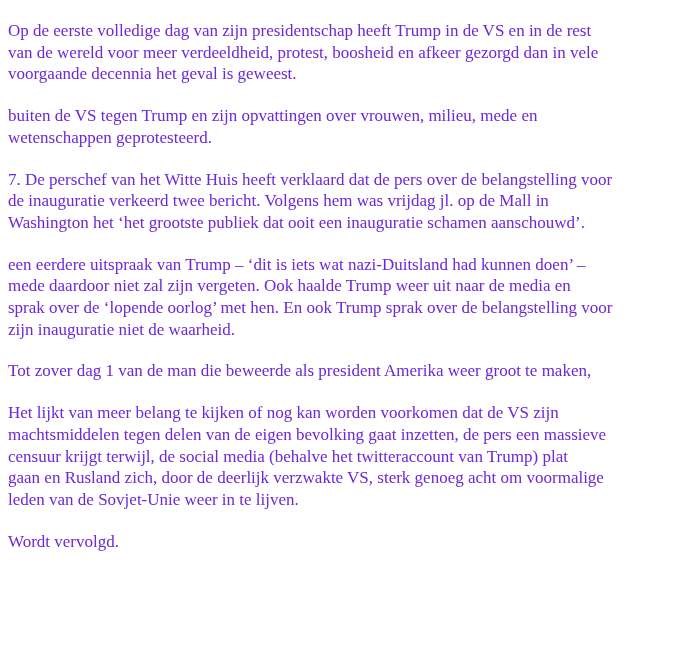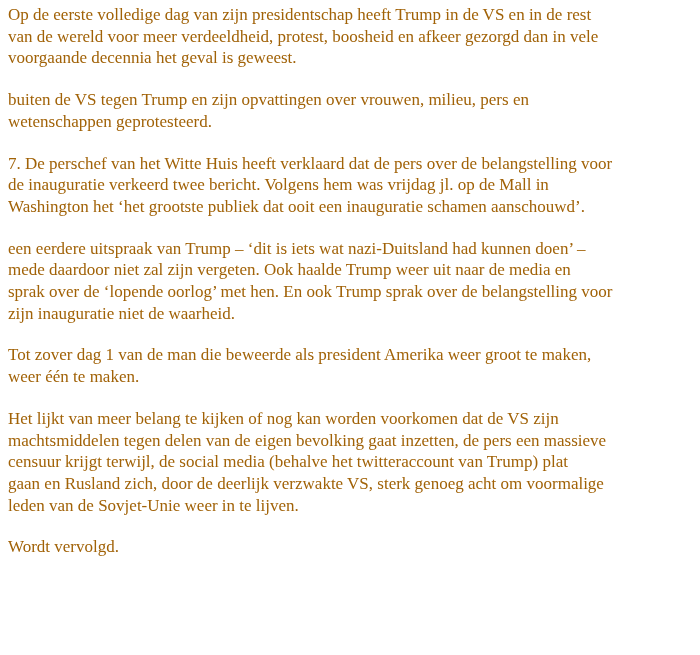--- a/index.html
+++ b/index.html
@@ -9,25 +9,25 @@
   }
   body {
     width: 700px;
     height: 655px;
     overflow: hidden;
   }
   .doc {
     box-sizing: border-box;
     width: 700px;
     height: 655px;
-    padding: 4px 6px 0 8px;
+    padding: 20px 6px 0 8px;
     font-family: "Liberation Serif", "DejaVu Serif", serif;
     font-size: 17px;
     line-height: 21.7px;
-    color: #a16207;
+    color: #6d28d9;
     background: #ffffff;
     cursor: text;
   }
   .para {
     margin: 0 0 20px 0;
   }
   .line {
     white-space: nowrap;
   }
   .caret {
@@ -44,40 +44,39 @@
 
 <div class="doc">
 
   <div class="para">
     <div class="line">Op de eerste volledige dag van zijn presidentschap heeft Trump in de VS en in de rest</div>
     <div class="line">van de wereld voor meer verdeeldheid, protest, boosheid en afkeer gezorgd dan in vele</div>
     <div class="line">voorgaande decennia het geval is geweest.</div>
   </div>
 
   <div class="para">
-    <div class="line">buiten de VS tegen Trump en zijn opvattingen over vrouwen, milieu, pers en</div>
+    <div class="line">buiten de VS tegen Trump en zijn opvattingen over vrouwen, milieu, mede en</div>
     <div class="line">wetenschappen geprotesteerd.</div>
   </div>
 
   <div class="para">
     <div class="line">7. De perschef van het Witte Huis heeft verklaard dat de pers over de belangstelling voor</div>
     <div class="line">de inauguratie verkeerd twee bericht. Volgens hem was vrijdag jl. op de Mall in</div>
     <div class="line">Washington het ‘het grootste publiek dat ooit een inauguratie schamen aanschouwd’.</div>
   </div>
 
   <div class="para">
     <div class="line">een eerdere uitspraak van Trump – ‘dit is iets wat nazi-Duitsland had kunnen doen’ –</div>
     <div class="line">mede daardoor niet zal zijn vergeten. Ook haalde Trump weer uit naar de media en</div>
     <div class="line">sprak over de ‘lopende oorlog’ met hen. En ook Trump sprak over de belangstelling voor</div>
     <div class="line">zijn inauguratie niet de waarheid.</div>
   </div>
 
   <div class="para">
     <div class="line">Tot zover dag 1 van de man die beweerde als president Amerika weer groot te maken,</div>
-    <div class="line">weer één te maken.</div>
   </div>
 
   <div class="para">
     <div class="line">Het lijkt van meer belang te kijken of nog kan worden voorkomen dat de VS zijn</div>
     <div class="line">machtsmiddelen tegen delen van de eigen bevolking gaat inzetten, de pers een massieve</div>
     <div class="line">censuur krijgt terwijl, de social media (behalve het twitteraccount van Trump) plat</div>
     <div class="line">gaan en Rusland zich, door de deerlijk verzwakte VS, sterk genoeg acht om voormalige</div>
     <div class="line">leden van de Sovjet-Unie weer in te lijven.</div>
   </div>
 

